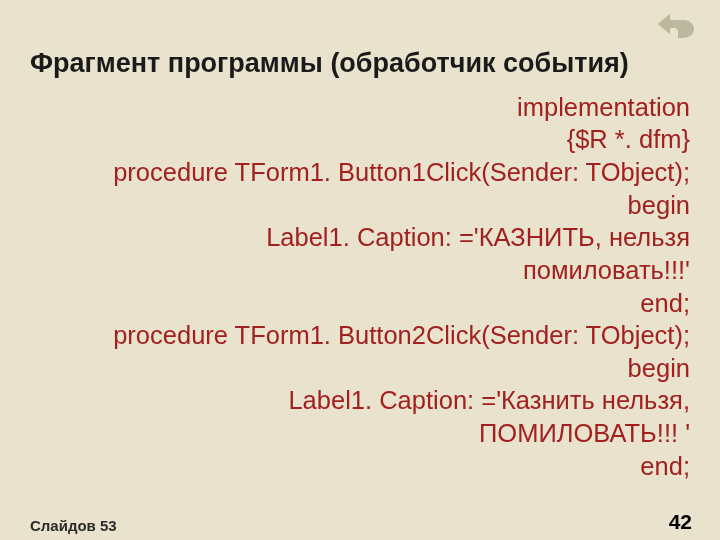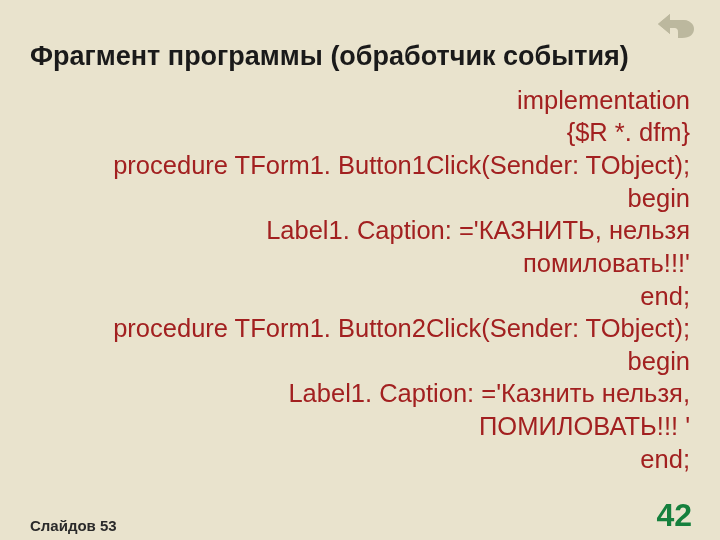--- a/index.html
+++ b/index.html
@@ -13,21 +13,21 @@
     background: #e9e3cd;
     font-family: Arial, Helvetica, sans-serif;
     position: relative;
     box-sizing: border-box;
   }
   .slide {
     position: relative;
     width: 720px;
     height: 540px;
     box-sizing: border-box;
-    padding: 20px 30px 20px 30px;
+    padding: 27px 30px 20px 30px;
   }
   .return-icon {
     position: absolute;
     top: 8px;
     right: 22px;
     width: 46px;
     height: 34px;
     color: #bcb89e;
   }
   .return-icon svg {
@@ -60,23 +60,23 @@
     justify-content: space-between;
     align-items: flex-end;
     gap: 20px;
   }
   .footer-left {
     font-size: 15px;
     font-weight: bold;
     color: #2a2a2a;
   }
   .footer-right {
-    font-size: 32px;
+    font-size: 21px;
     font-weight: bold;
-    color: #15803d;
+    color: #000000;
   }
 </style>
 </head>
 <body>
 
 <div class="slide">
 
   <div class="return-icon">
     <svg viewBox="0 0 46 34">
       <path d="M6 16 L18 6 L18 12 L32 12 A8 8 0 0 1 32 28 L26 28 L26 22 A2 2 0 0 0 24 20 L18 20 L18 26 Z" fill="currentColor" stroke="none"></path>

